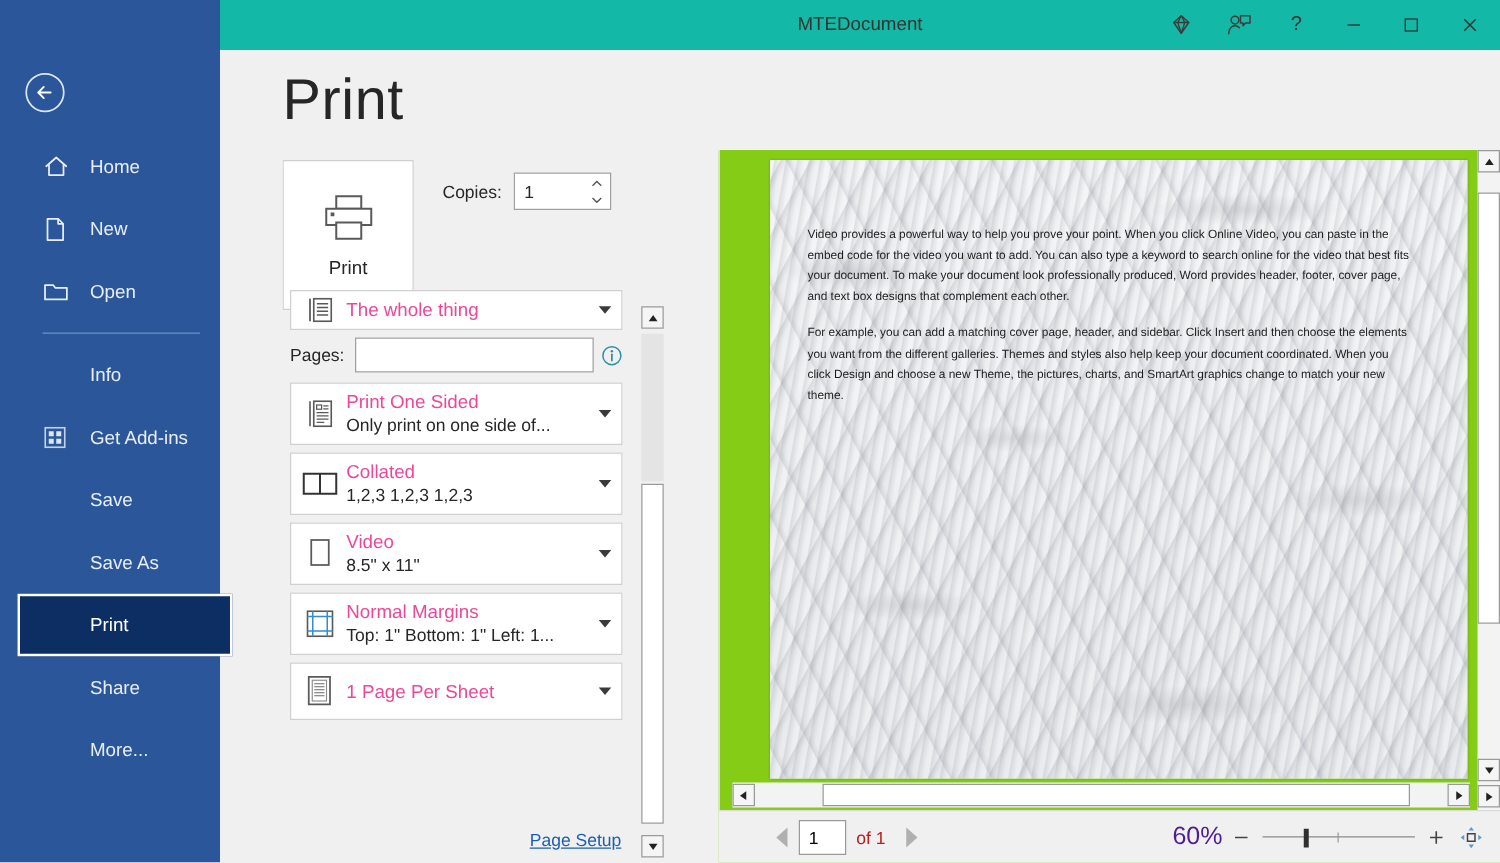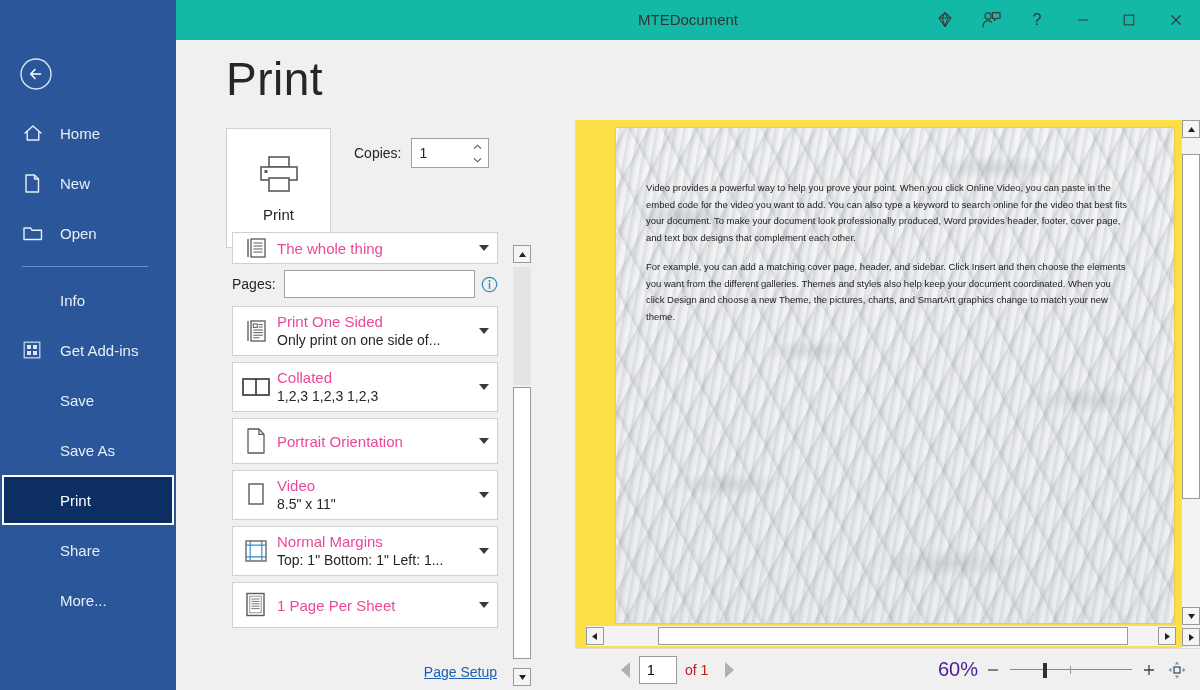--- a/index.html
+++ b/index.html
@@ -20,21 +20,21 @@
   #sidebar {
     position: absolute; left: 0; top: 0;
     width: 176px; height: 690px;
     background: #2b579a;
   }
   #back-btn {
     position: absolute; left: 18px; top: 56px;
     width: 36px; height: 36px;
     cursor: pointer;
   }
-  .nav-list { position: absolute; left: 0; top: 108px; width: 176px; }
+  .nav-list { position: absolute; left: 12px; top: 108px; width: 176px; }
   .nav-item {
     position: relative;
     height: 50px;
     display: flex; align-items: center;
     padding-left: 22px;
     color: #e8eef7;
     font-size: 15px;
     cursor: pointer;
   }
   .nav-item .nav-ico {
@@ -198,21 +198,21 @@
   .sb-thumb-gray { position: absolute; left: 0; width: 18px; background: #e4e4e4; }
   .sb-thumb-white {
     position: absolute; left: 0; width: 18px; background: #ffffff;
     border: 1px solid #9a9a9a;
   }
 
   
   #preview-pane {
     position: absolute; left: 575px; top: 120px;
     width: 625px; height: 570px;
-    background: #fde047;
+    background: #84cc16;
     border-left: 1px solid #dcdcdc;
   }
   #doc-page {
     position: absolute; left: 40px; top: 8px;
     width: 558px; height: 495px;
     background:
       radial-gradient(ellipse 80px 22px at 12% 18%, rgba(150,155,162,.30), transparent 70%),
       radial-gradient(ellipse 110px 18px at 68% 8%, rgba(140,146,154,.26), transparent 70%),
       radial-gradient(ellipse 70px 16px at 35% 45%, rgba(150,155,162,.26), transparent 70%),
       radial-gradient(ellipse 95px 20px at 85% 55%, rgba(140,146,154,.24), transparent 70%),
@@ -536,32 +536,20 @@
             <path d="M15 4 V20" stroke="#333" stroke-width="1.6"></path>
           </svg>
         </span>
         <span class="s-txt">
           <span class="s-t1">Collated</span>
           <span class="s-t2">1,2,3   1,2,3   1,2,3</span>
         </span>
         <span class="caret"></span>
       </div>
 
-      <div class="srow" style="min-height:46px;">
-        <span class="s-ico">
-          <svg width="22" height="28" viewBox="0 0 22 28">
-            <path d="M3 2 H14 L19 7.4 V26 H3 Z" fill="#fff" stroke="#5a5a5a" stroke-width="1.3" stroke-linejoin="round"></path>
-            <path d="M14 2 V7.4 H19" fill="none" stroke="#5a5a5a" stroke-width="1.3" stroke-linejoin="round"></path>
-          </svg>
-        </span>
-        <span class="s-txt">
-          <span class="s-t1">Portrait Orientation</span>
-        </span>
-        <span class="caret"></span>
-      </div>
 
       <div class="srow two-line">
         <span class="s-ico">
           <svg width="22" height="28" viewBox="0 0 22 28">
             <rect x="4" y="3" width="14" height="20" fill="#fff" stroke="#5a5a5a" stroke-width="1.4"></rect>
           </svg>
         </span>
         <span class="s-txt">
           <span class="s-t1">Video</span>
           <span class="s-t2">8.5" x 11"</span>

